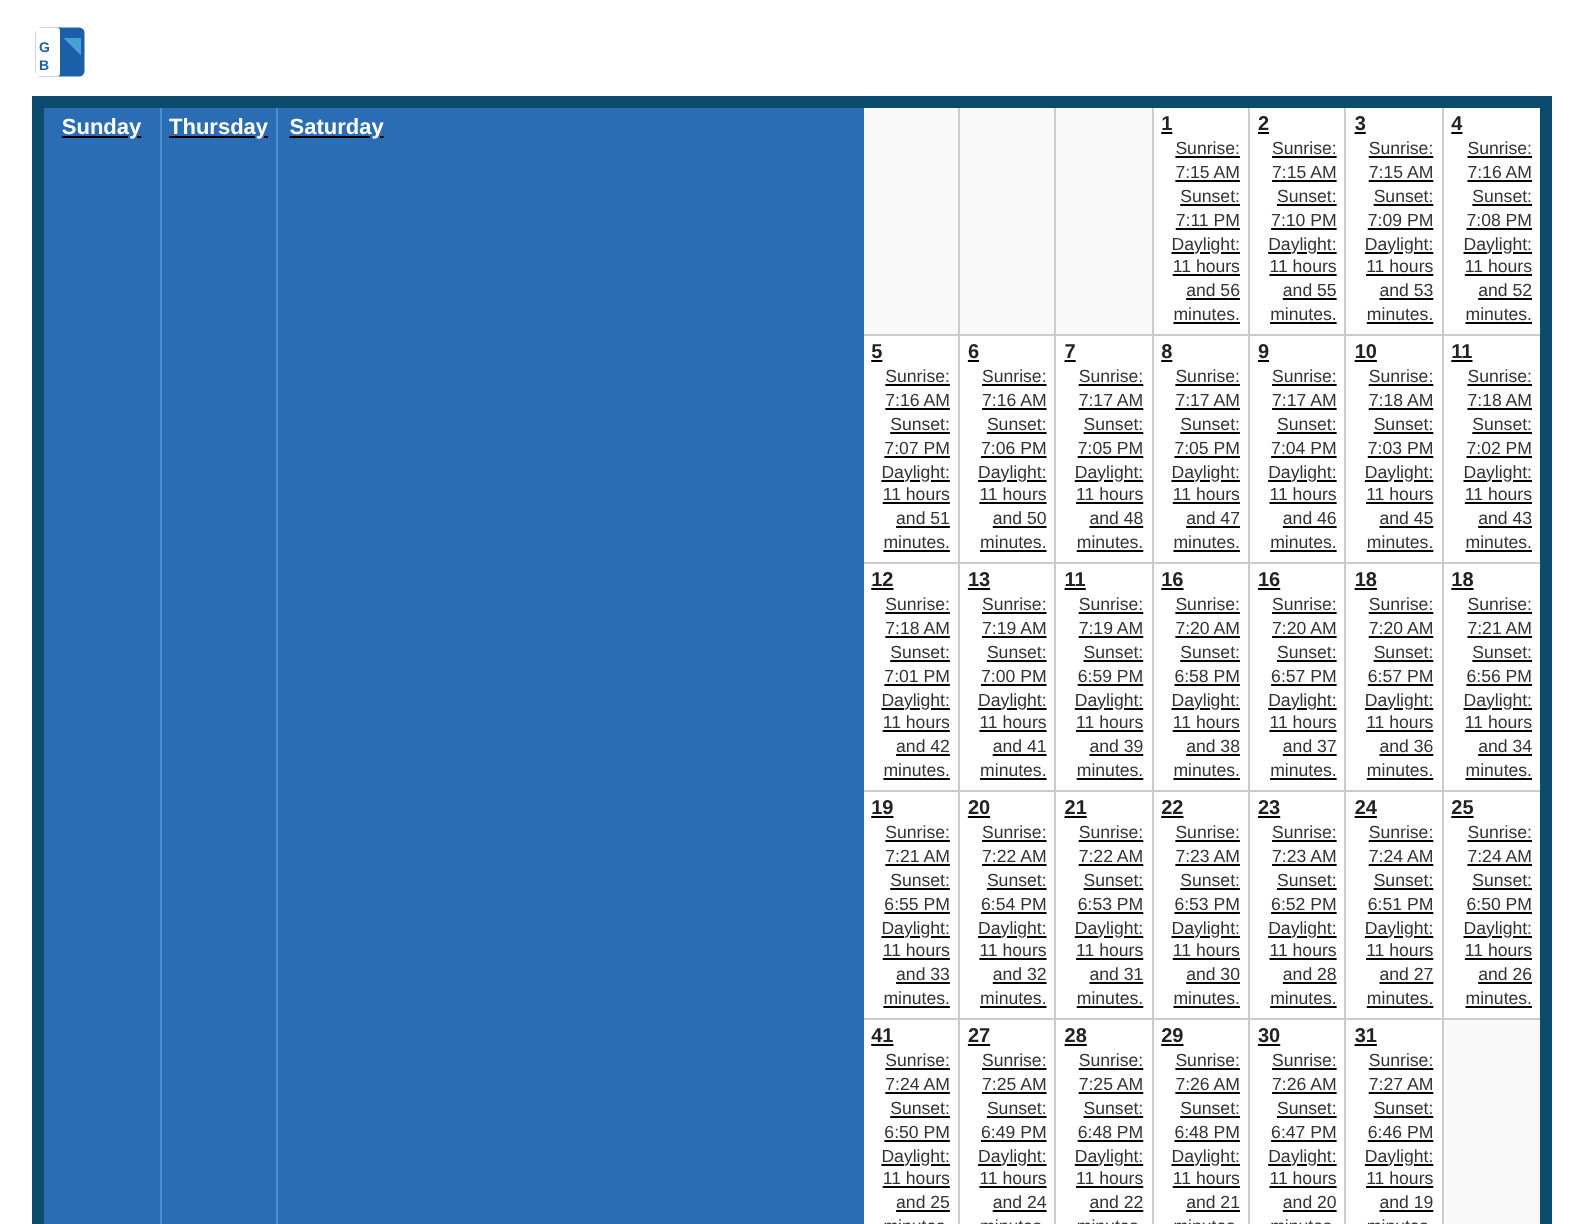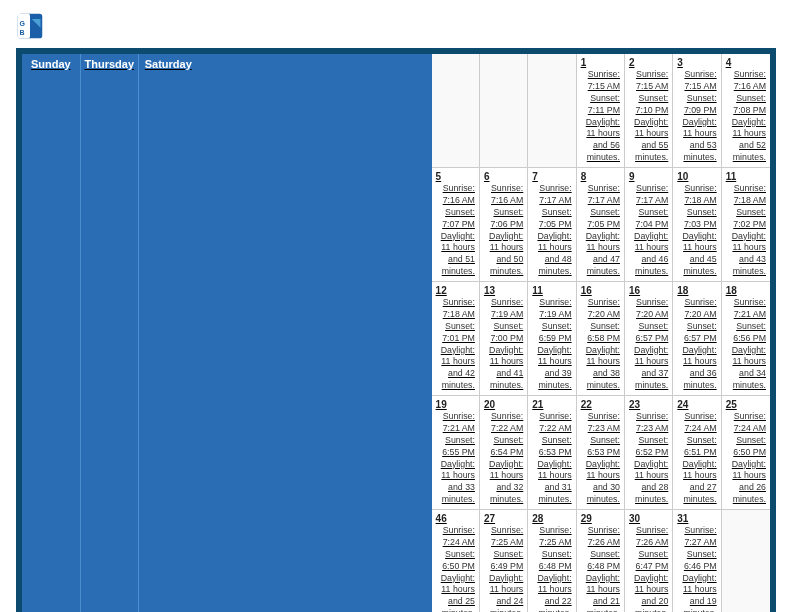--- a/index.html
+++ b/index.html
@@ -326,21 +326,21 @@
           <div class="cal-cell">
             <span class="day-num">25</span>
             <div class="cell-info" style="white-space: pre-line;">Sunrise: 7:24 AM
 Sunset: 6:50 PM
 Daylight: 11 hours
 and 26 minutes.</div>
           </div>
         </div>
         <div class="cal-week">
           <div class="cal-cell">
-            <span class="day-num">46</span>
+            <span class="day-num">41</span>
             <div class="cell-info" style="white-space: pre-line;">Sunrise: 7:24 AM
 Sunset: 6:50 PM
 Daylight: 11 hours
 and 25 minutes.</div>
           </div>
           <div class="cal-cell">
             <span class="day-num">27</span>
             <div class="cell-info" style="white-space: pre-line;">Sunrise: 7:25 AM
 Sunset: 6:49 PM
 Daylight: 11 hours

